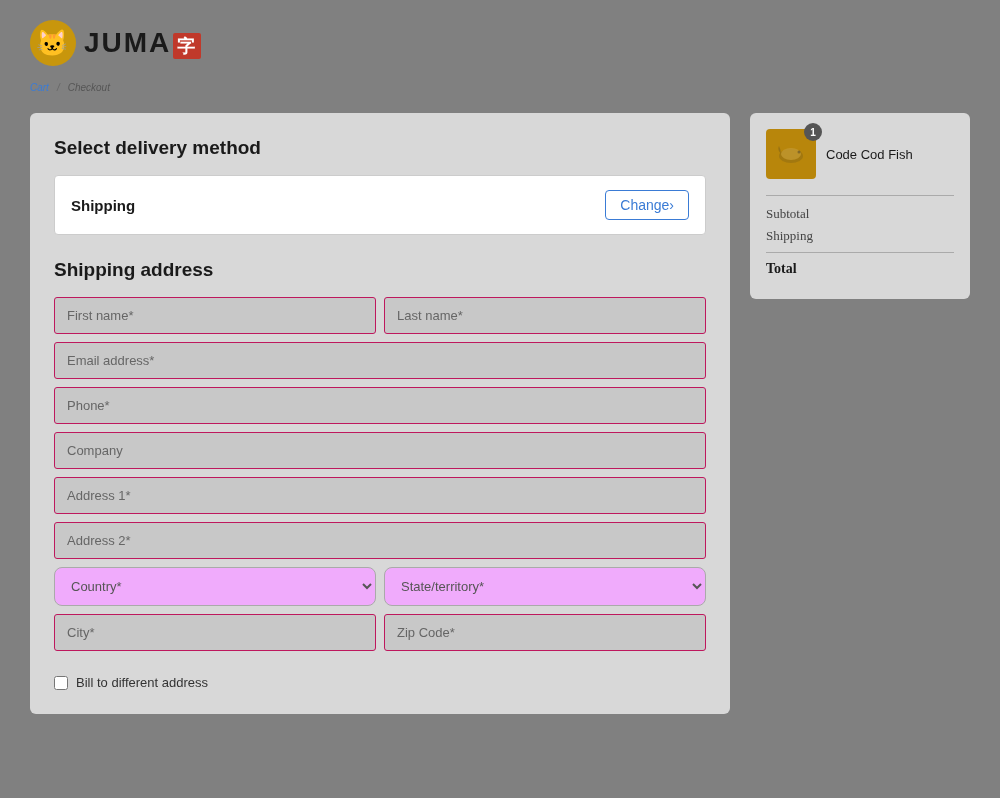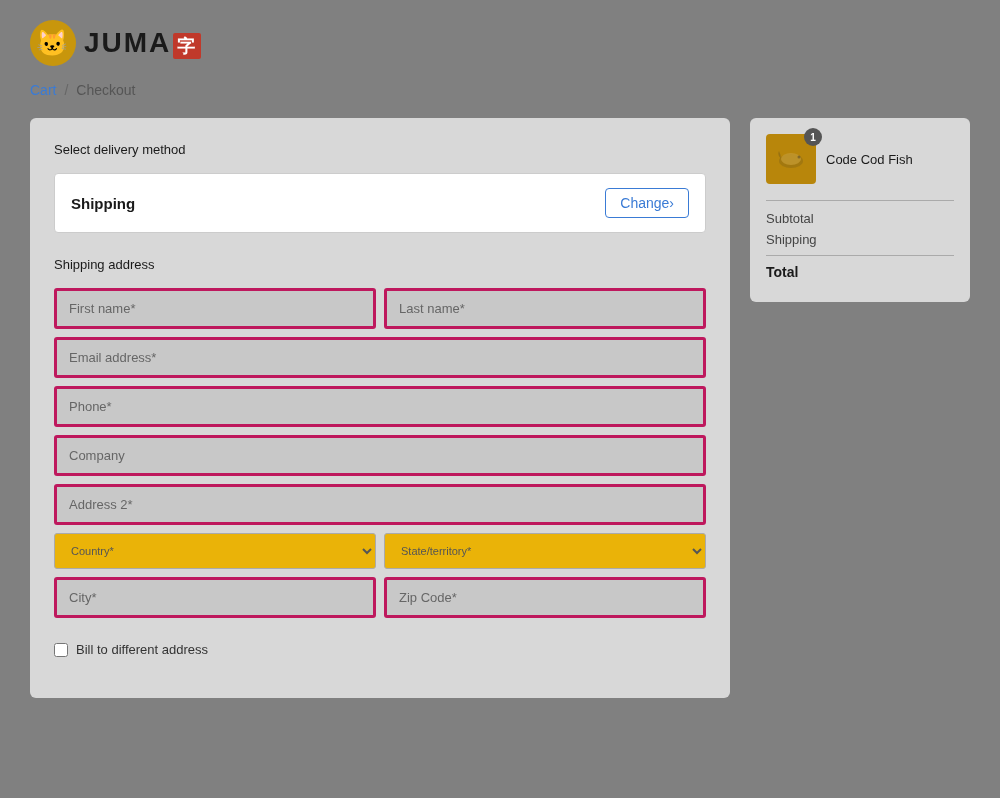--- a/index.html
+++ b/index.html
@@ -58,21 +58,22 @@
       border-radius: 2px;
       margin-left: 2px;
     }
 
     
     .breadcrumb {
       display: flex;
       align-items: center;
       gap: 8px;
       margin-bottom: 20px;
-      font-size: 14px;
+      font-size: 10px;
+      font-style: italic;
     }
 
     .breadcrumb-link {
       color: #3a7bd5;
       cursor: pointer;
       text-decoration: none;
     }
 
     .breadcrumb-separator {
       color: #666;
@@ -92,22 +93,22 @@
     
     .left-panel {
       flex: 1;
       background: #d8d8d8;
       border-radius: 6px;
       padding: 24px;
       min-height: 580px;
     }
 
     .section-title {
-      font-size: 13px;
-      font-weight: 400;
+      font-size: 19px;
+      font-weight: 700;
       color: #1a1a1a;
       margin-bottom: 16px;
     }
 
     
     .delivery-box {
       background: white;
       border: 1px solid #ccc;
       border-radius: 4px;
       padding: 14px 16px;
@@ -143,39 +144,39 @@
       margin-bottom: 8px;
     }
 
     .form-field {
       flex: 1;
     }
 
     .form-input {
       width: 100%;
       background: #c8c8c8;
-      border: 3px solid #be185d;
+      border: 1px solid #be185d;
       border-radius: 3px;
       padding: 10px 12px;
       font-size: 13px;
       color: #555;
       outline: none;
     }
 
     .form-input::placeholder {
       color: #666;
     }
 
     .form-select {
       width: 100%;
-      background: #eab308;
+      background: #f0abfc;
       border: 1px solid #aaa;
-      border-radius: 3px;
+      border-radius: 8px;
       padding: 10px 12px;
-      font-size: 11px;
+      font-size: 13px;
       color: #555;
       outline: none;
       appearance: auto;
       cursor: pointer;
     }
 
     .billing-section {
       margin-top: 24px;
     }
 
@@ -263,20 +264,21 @@
       border-top: 1px solid #aaa;
       margin: 10px 0;
     }
 
     .order-row {
       display: flex;
       justify-content: space-between;
       font-size: 13px;
       color: #444;
       margin-bottom: 6px;
+      font-family: Liberation Serif, serif;
     }
 
     .order-row.total {
       font-weight: 700;
       font-size: 14px;
       color: #1a1a1a;
       margin-top: 6px;
     }
 
     hr.order-divider-bottom {
@@ -343,20 +345,25 @@
             <input class="form-input" type="tel" placeholder="Phone*" style="">
           </div>
         </div>
 
         <div class="form-row">
           <div class="form-field">
             <input class="form-input" type="text" placeholder="Company" style="">
           </div>
         </div>
 
+        <div class="form-row">
+          <div class="form-field">
+            <input class="form-input" type="text" placeholder="Address 1*" style="">
+          </div>
+        </div>
 
         <div class="form-row">
           <div class="form-field">
             <input class="form-input" type="text" placeholder="Address 2*" style="">
           </div>
         </div>
 
         <div class="form-row">
           <div class="form-field">
             <select class="form-select">

